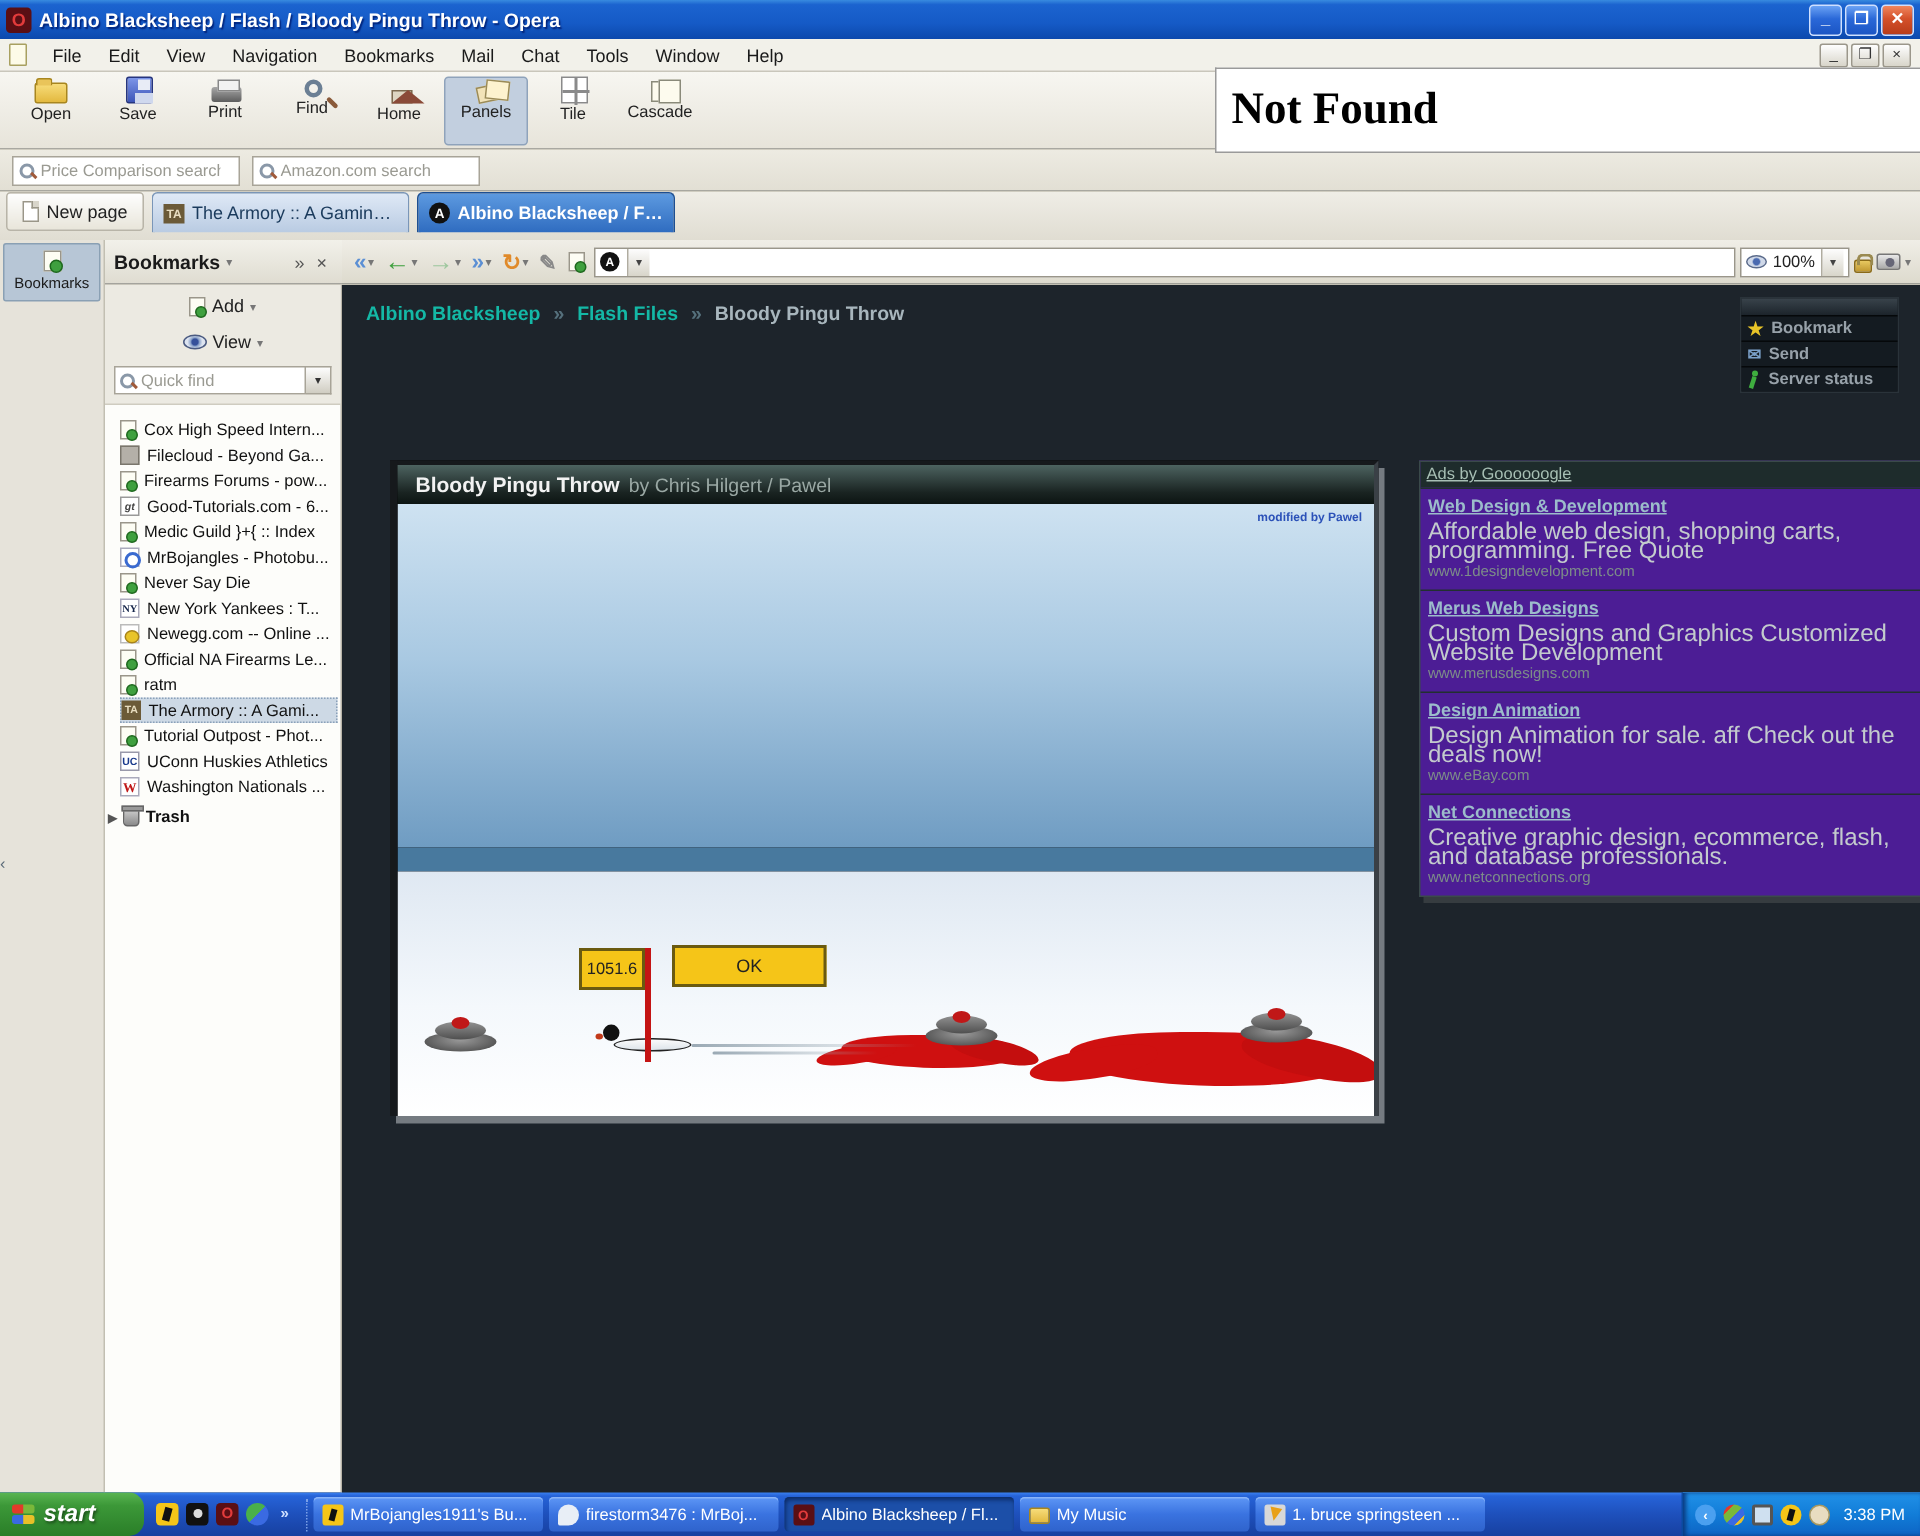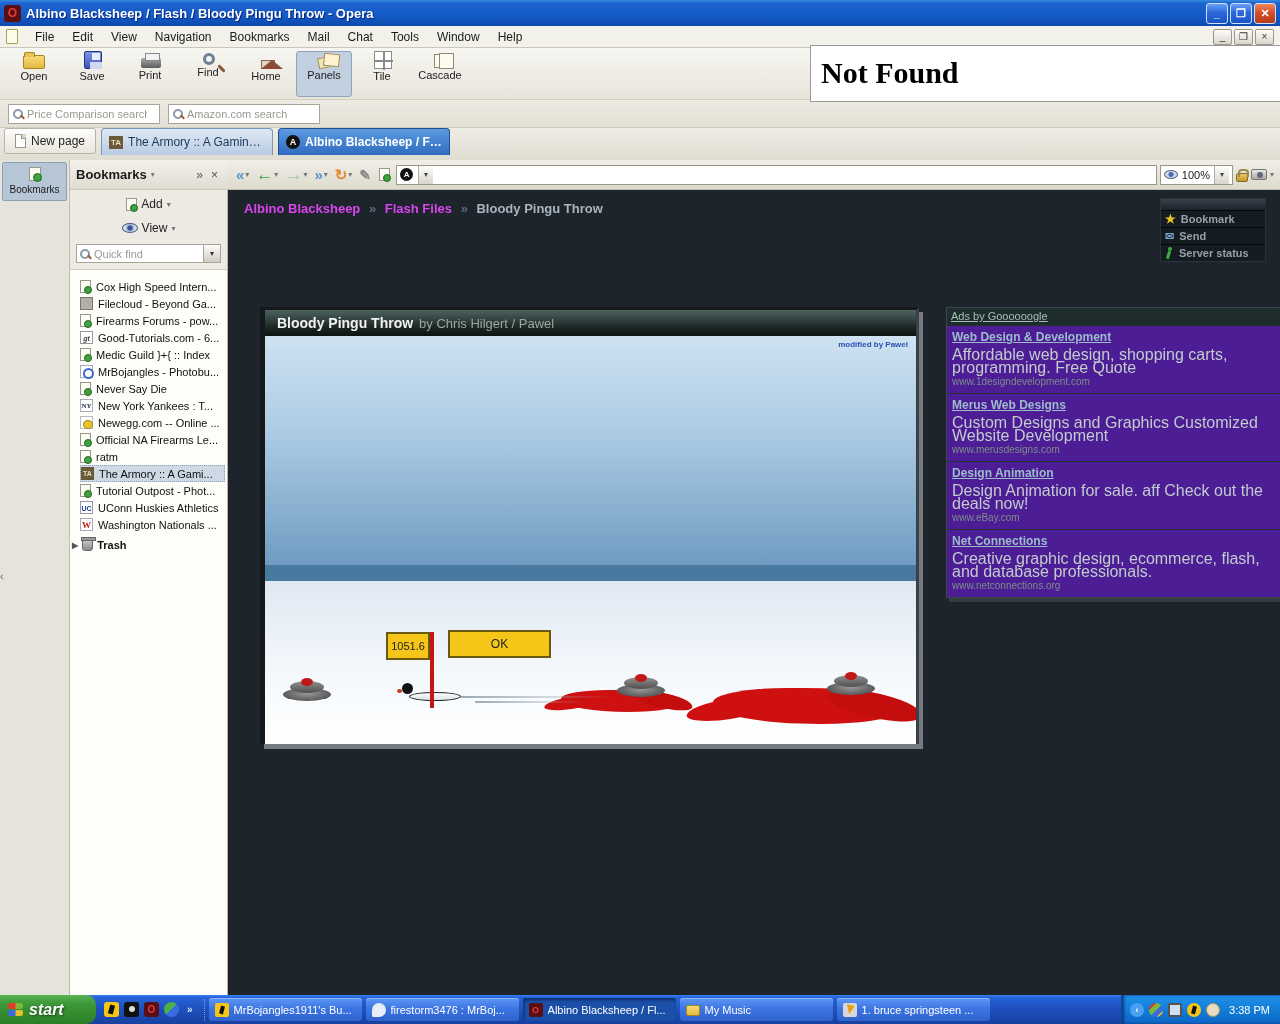--- a/index.html
+++ b/index.html
@@ -143,21 +143,21 @@
   .fi.uc { background:#fff; border:1px solid #99a; color:#1a3a8c; }
   .fi.wn { background:#fff; border:1px solid #aab; color:#c01818; font-family:"Liberation Serif",serif; font-size:9px; }
   .fi.trash { background:linear-gradient(#cccccc,#8a8a8a); border:1px solid #666; border-radius:1px 1px 3px 3px; width:11px; height:12px; }
   .fi.trash::before { content:""; position:absolute; left:-2px; top:-3px; width:13px; height:2px; background:#999; border:1px solid #666; }
   .bm-trash { display:flex; align-items:center; gap:4px; margin-top:6px; font-size:11px; font-weight:bold; color:#111; }
   .exp { font-size:8px; color:#555; margin-left:-8px; }
 
   
   #content { position:absolute; left:228px; top:190px; width:1052px; height:805px; background:#1d242b; overflow:hidden; }
   .breadcrumb { position:absolute; left:16px; top:11px; font-size:13px; font-weight:bold; color:#8aa8b4; }
-  .breadcrumb .bc-link { color:#d946ef; }
+  .breadcrumb .bc-link { color:#14b8a6; }
   .breadcrumb .bc-sep { color:#55707c; padding:0 5px; }
   .breadcrumb .bc-cur { color:#a8b6bd; }
 
   #quickpanel { position:absolute; left:932px; top:8px; width:106px; background:#0f1519; border:1px solid #2a333a; }
   .qp-top { height:11px; background:linear-gradient(#39434b,#1c242b); }
   .qp-item { display:flex; align-items:center; gap:5px; height:17px; padding:0 4px; background:#141b21; border-top:1px solid #05080a; font-size:11px; font-weight:bold; color:#97a1a9; }
   .qp-star { color:#e8c428; font-size:12px; }
   .qp-mail { color:#7aa0c8; font-size:11px; }
   .i-runner { position:relative; width:9px; height:12px; }
   .i-runner::before { content:""; position:absolute; left:3px; top:0; width:4px; height:4px; background:#3fae3f; border-radius:50%; }

